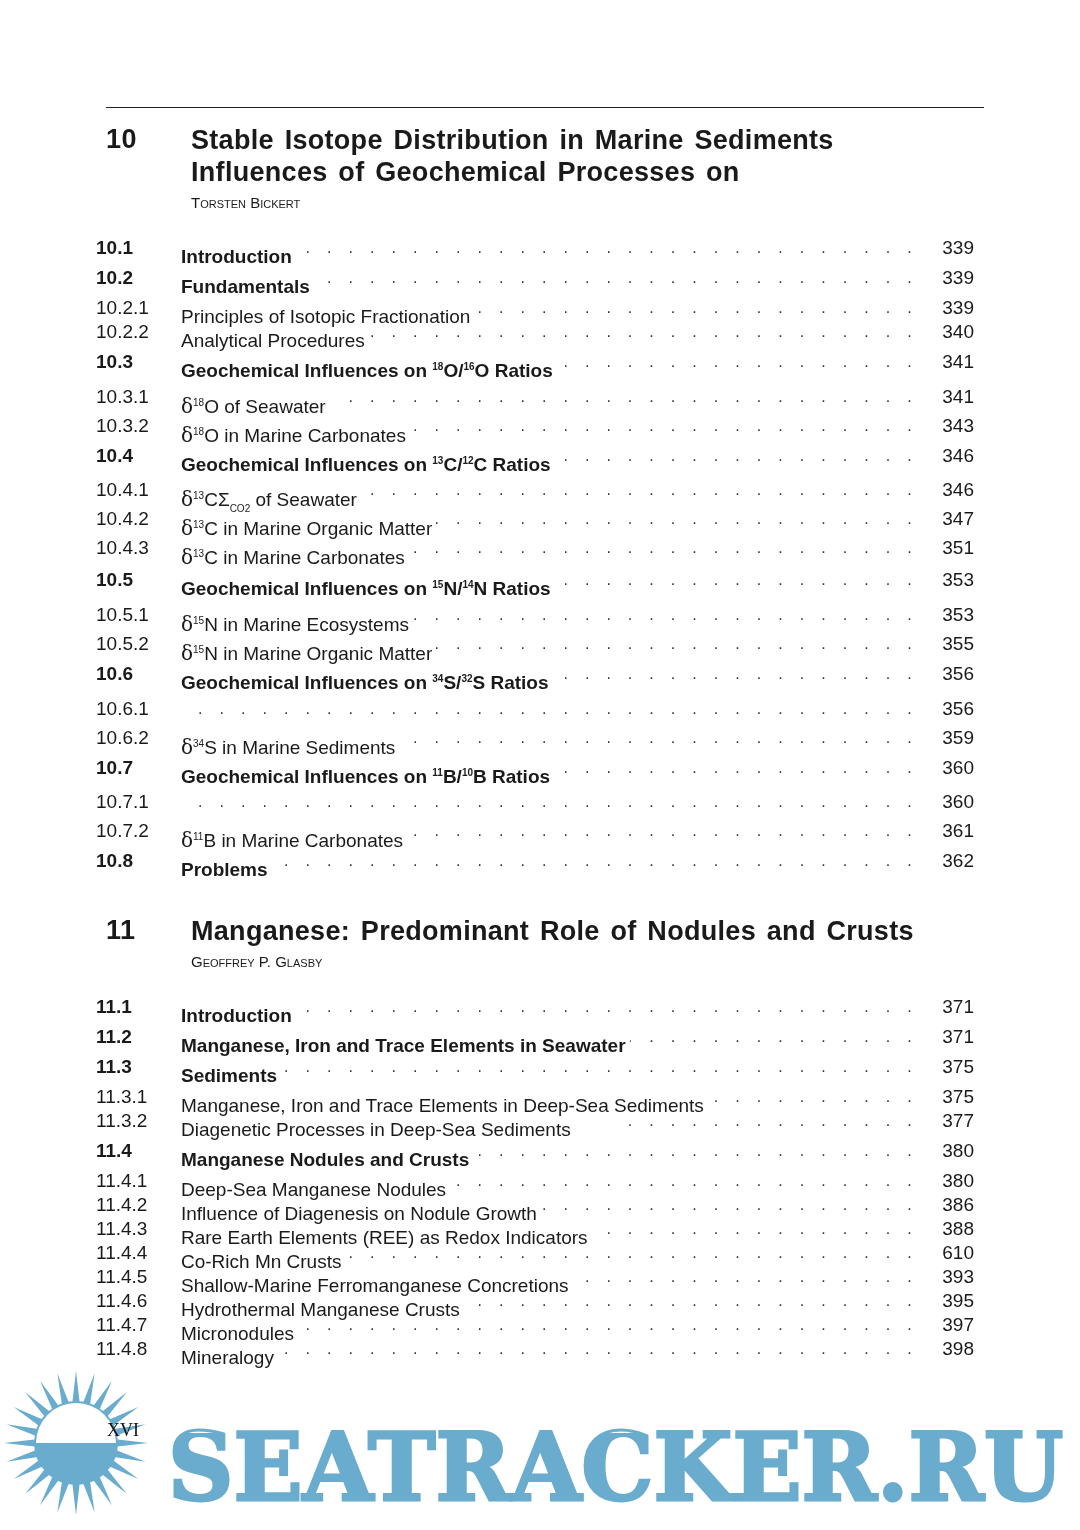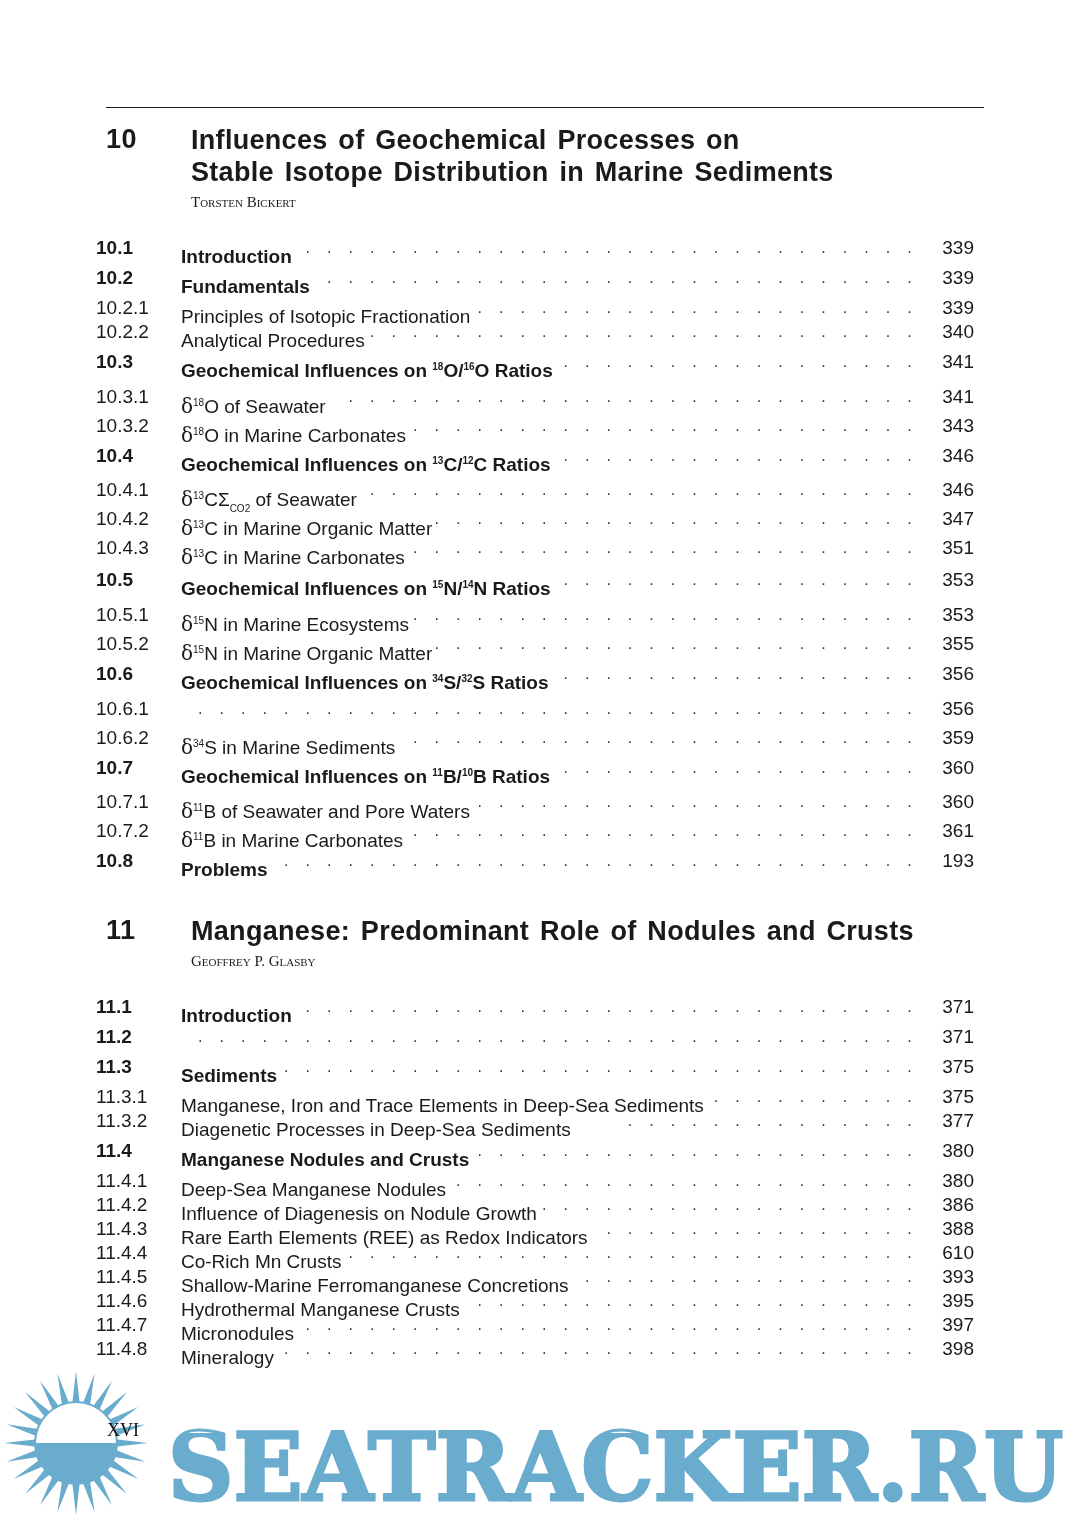--- a/index.html
+++ b/index.html
@@ -4,21 +4,21 @@
 <style>
   html, body { margin: 0; padding: 0; background: #ffffff; }
   body { width: 1080px; height: 1530px; position: relative; overflow: hidden;
          font-family: "Liberation Sans", sans-serif; color: #1a1a1a; }
   .rule { position: absolute; left: 106px; top: 107px; width: 878px; height: 0;
           border-top: 1.5px solid #222; }
   .chapter { position: absolute; left: 106px; width: 878px; }
   .ch-head { display: flex; }
   .ch-num { width: 85px; font-weight: bold; font-size: 27px; letter-spacing: 0.5px; }
   .ch-title { font-weight: bold; font-size: 27px; line-height: 32px; word-spacing: 3px; letter-spacing: 0.3px; }
-  .author { margin-left: 85px; margin-top: 6px; font-size: 15px; font-variant: small-caps; letter-spacing: 0; font-family: Liberation Serif, serif; }
+  .author { margin-left: 85px; margin-top: 6px; font-size: 15px; font-variant: small-caps; letter-spacing: 0; }
   .row { position: absolute; left: 96px; width: 878px; height: 24px; display: flex; align-items: center;
          font-size: 19px; }
   .row .num { width: 85px; flex: none; }
   .row .title { flex: none; white-space: nowrap; padding-right: 4px; margin-top: 17px; }
   .row .dots { flex: 1; overflow: hidden; white-space: nowrap; color: #333; letter-spacing: 6.3px;
                font-size: 16px; text-align: right; direction: rtl; }
   .row .page { width: 56px; flex: none; text-align: right; }
   .row.b .num, .row.b .title { font-weight: bold; }
   sup { font-size: 10px; vertical-align: 7px; line-height: 0; }
   sub { font-size: 10px; vertical-align: -6px; line-height: 0; }
@@ -29,22 +29,22 @@
 </style>
 </head>
 <body>
 
 <div class="rule"></div>
 
 <div class="chapter" style="top:124px;">
   <div class="ch-head">
     <div class="ch-num">10</div>
     <div class="ch-title">
+      <div>Stable Isotope Distribution in Marine Sediments</div>
       <div>Influences of Geochemical Processes on</div>
-      <div>Stable Isotope Distribution in Marine Sediments</div>
     </div>
   </div>
   <div class="author">Torsten Bickert</div>
 </div>
 
 <div class="row b" style="top:236px">
     <span class="num">10.1</span>
     <span class="title">Introduction</span>
     <span class="dots">. . . . . . . . . . . . . . . . . . . . . . . . . . . . . . . . . . . . . . . . . . . . . . . . . . . . . . . . . . . . . . . . . . . . . . . . . . . .</span>
     <span class="page">339</span>
@@ -150,53 +150,53 @@
   </div>
 
 <div class="row b" style="top:756px">
     <span class="num">10.7</span>
     <span class="title"><span>Geochemical Influences on </span><sup>11</sup><span>B/</span><sup>10</sup><span>B Ratios</span></span>
     <span class="dots">. . . . . . . . . . . . . . . . . . . . . . . . . . . . . . . . . . . . . . . . . . . . . . . . . . . . . . . . . . . . . . . . . . . . . . . . . . . .</span>
     <span class="page">360</span>
   </div>
 <div class="row" style="top:790px">
     <span class="num">10.7.1</span>
-    <span class="title"><span class="delta">δ</span><sup>11</sup><span>B of Seawater and Pore Waters</span></span>
     <span class="dots">. . . . . . . . . . . . . . . . . . . . . . . . . . . . . . . . . . . . . . . . . . . . . . . . . . . . . . . . . . . . . . . . . . . . . . . . . . . .</span>
     <span class="page">360</span>
   </div>
 <div class="row" style="top:819px">
     <span class="num">10.7.2</span>
     <span class="title"><span class="delta">δ</span><sup>11</sup><span>B in Marine Carbonates</span></span>
     <span class="dots">. . . . . . . . . . . . . . . . . . . . . . . . . . . . . . . . . . . . . . . . . . . . . . . . . . . . . . . . . . . . . . . . . . . . . . . . . . . .</span>
     <span class="page">361</span>
   </div>
 <div class="row b" style="top:849px">
     <span class="num">10.8</span>
     <span class="title">Problems</span>
     <span class="dots">. . . . . . . . . . . . . . . . . . . . . . . . . . . . . . . . . . . . . . . . . . . . . . . . . . . . . . . . . . . . . . . . . . . . . . . . . . . .</span>
-    <span class="page">193</span>
+    <span class="page">362</span>
   </div>
 
 <div class="chapter" style="top:915px;">
   <div class="ch-head">
     <div class="ch-num">11</div>
     <div class="ch-title">Manganese: Predominant Role of Nodules and Crusts</div>
   </div>
   <div class="author">Geoffrey P. Glasby</div>
 </div>
 
 <div class="row b" style="top:995px">
     <span class="num">11.1</span>
     <span class="title">Introduction</span>
     <span class="dots">. . . . . . . . . . . . . . . . . . . . . . . . . . . . . . . . . . . . . . . . . . . . . . . . . . . . . . . . . . . . . . . . . . . . . . . . . . . .</span>
     <span class="page">371</span>
   </div>
 <div class="row b" style="top:1025px">
     <span class="num">11.2</span>
+    <span class="title">Manganese, Iron and Trace Elements in Seawater</span>
     <span class="dots">. . . . . . . . . . . . . . . . . . . . . . . . . . . . . . . . . . . . . . . . . . . . . . . . . . . . . . . . . . . . . . . . . . . . . . . . . . . .</span>
     <span class="page">371</span>
   </div>
 <div class="row b" style="top:1055px">
     <span class="num">11.3</span>
     <span class="title">Sediments</span>
     <span class="dots">. . . . . . . . . . . . . . . . . . . . . . . . . . . . . . . . . . . . . . . . . . . . . . . . . . . . . . . . . . . . . . . . . . . . . . . . . . . .</span>
     <span class="page">375</span>
   </div>
 <div class="row" style="top:1085px">

